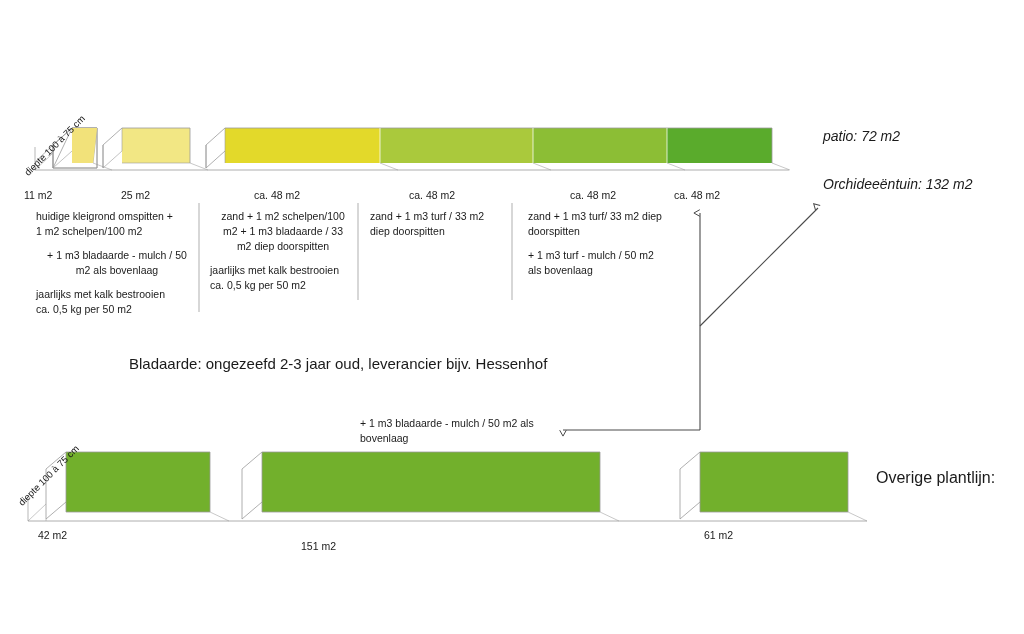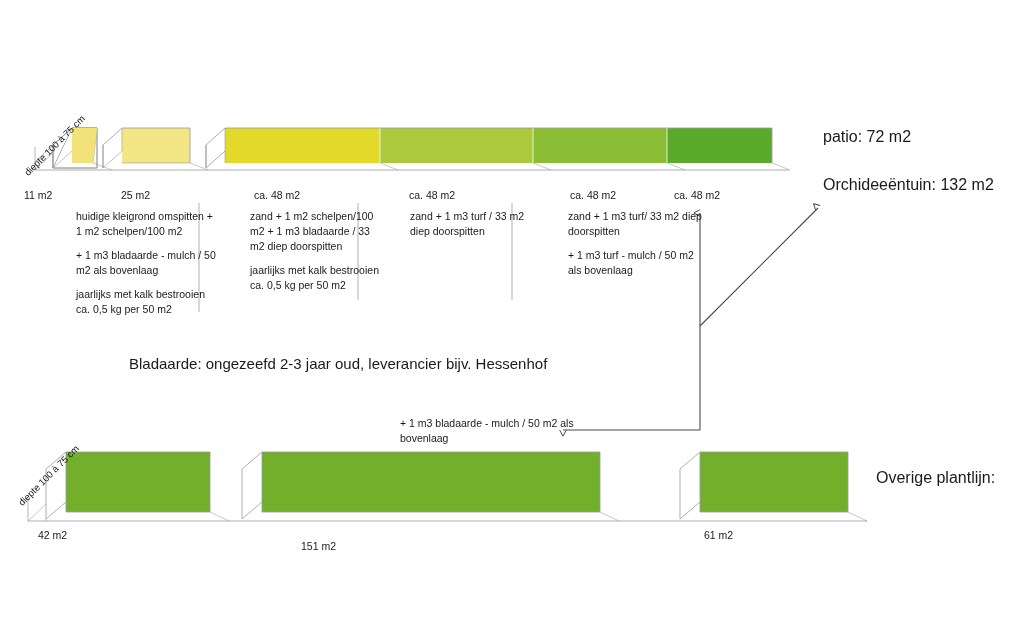--- a/index.html
+++ b/index.html
@@ -24,35 +24,35 @@
     top: 0;
     width: 1024px;
     height: 634px;
   }
   .txt {
     position: absolute;
     font-size: 10.5px;
     line-height: 15px;
     color: #1a1a1a;
     white-space: pre-wrap;
-    margin-left: 40px;
   }
   .amt {
     position: absolute;
     font-size: 10.5px;
     line-height: 14px;
     color: #1a1a1a;
     white-space: nowrap;
   }
   .side-label {
     position: absolute;
-    font-size: 16px;
-    line-height: 15px;
-    color: #1a1a1a;
-    white-space: nowrap;
+    font-size: 14px;
+    line-height: 15px;
+    color: #1a1a1a;
+    white-space: nowrap;
+    font-style: italic;
   }
   .depth-label {
     position: absolute;
     font-size: 9.5px;
     color: #1a1a1a;
     white-space: nowrap;
     transform-origin: 0 0;
     transform: rotate(-45deg);
   }
   .mid-note {
@@ -195,26 +195,26 @@
 
   <div class="amt" style="left:24px; top:188px;">11 m2</div>
   <div class="amt" style="left:121px; top:188px;text-align:center;">25 m2</div>
   <div class="amt" style="left:254px; top:188px;">ca. 48 m2</div>
   <div class="amt" style="left:409px; top:188px;">ca. 48 m2</div>
   <div class="amt" style="left:570px; top:188px;">ca. 48 m2</div>
   <div class="amt" style="left:674px; top:188px;">ca. 48 m2</div>
 
   <div class="txt" style="left:36px; top:209px; width:162px;">huidige kleigrond omspitten +
 1 m2 schelpen/100 m2</div>
-  <div class="txt" style="left:36px; top:248px; width:162px;">+ 1 m3 bladaarde - mulch / 50
+  <div class="txt" style="left:36px; top:248px; width:162px;text-align:center;">+ 1 m3 bladaarde - mulch / 50
 m2 als bovenlaag</div>
   <div class="txt" style="left:36px; top:287px; width:162px;">jaarlijks met kalk bestrooien
 ca. 0,5 kg per 50 m2</div>
 
-  <div class="txt" style="left:210px; top:209px; width:146px;">zand + 1 m2 schelpen/100
+  <div class="txt" style="left:210px; top:209px; width:146px;text-align:center;">zand + 1 m2 schelpen/100
 m2 + 1 m3 bladaarde / 33
 m2 diep doorspitten</div>
   <div class="txt" style="left:210px; top:263px; width:146px;">jaarlijks met kalk bestrooien
 ca. 0,5 kg per 50 m2</div>
 
   <div class="txt" style="left:370px; top:209px; width:142px;">zand + 1 m3 turf / 33 m2
 diep doorspitten</div>
 
   <div class="txt" style="left:528px; top:209px; width:160px;">zand + 1 m3 turf/ 33 m2 diep
 doorspitten</div>

